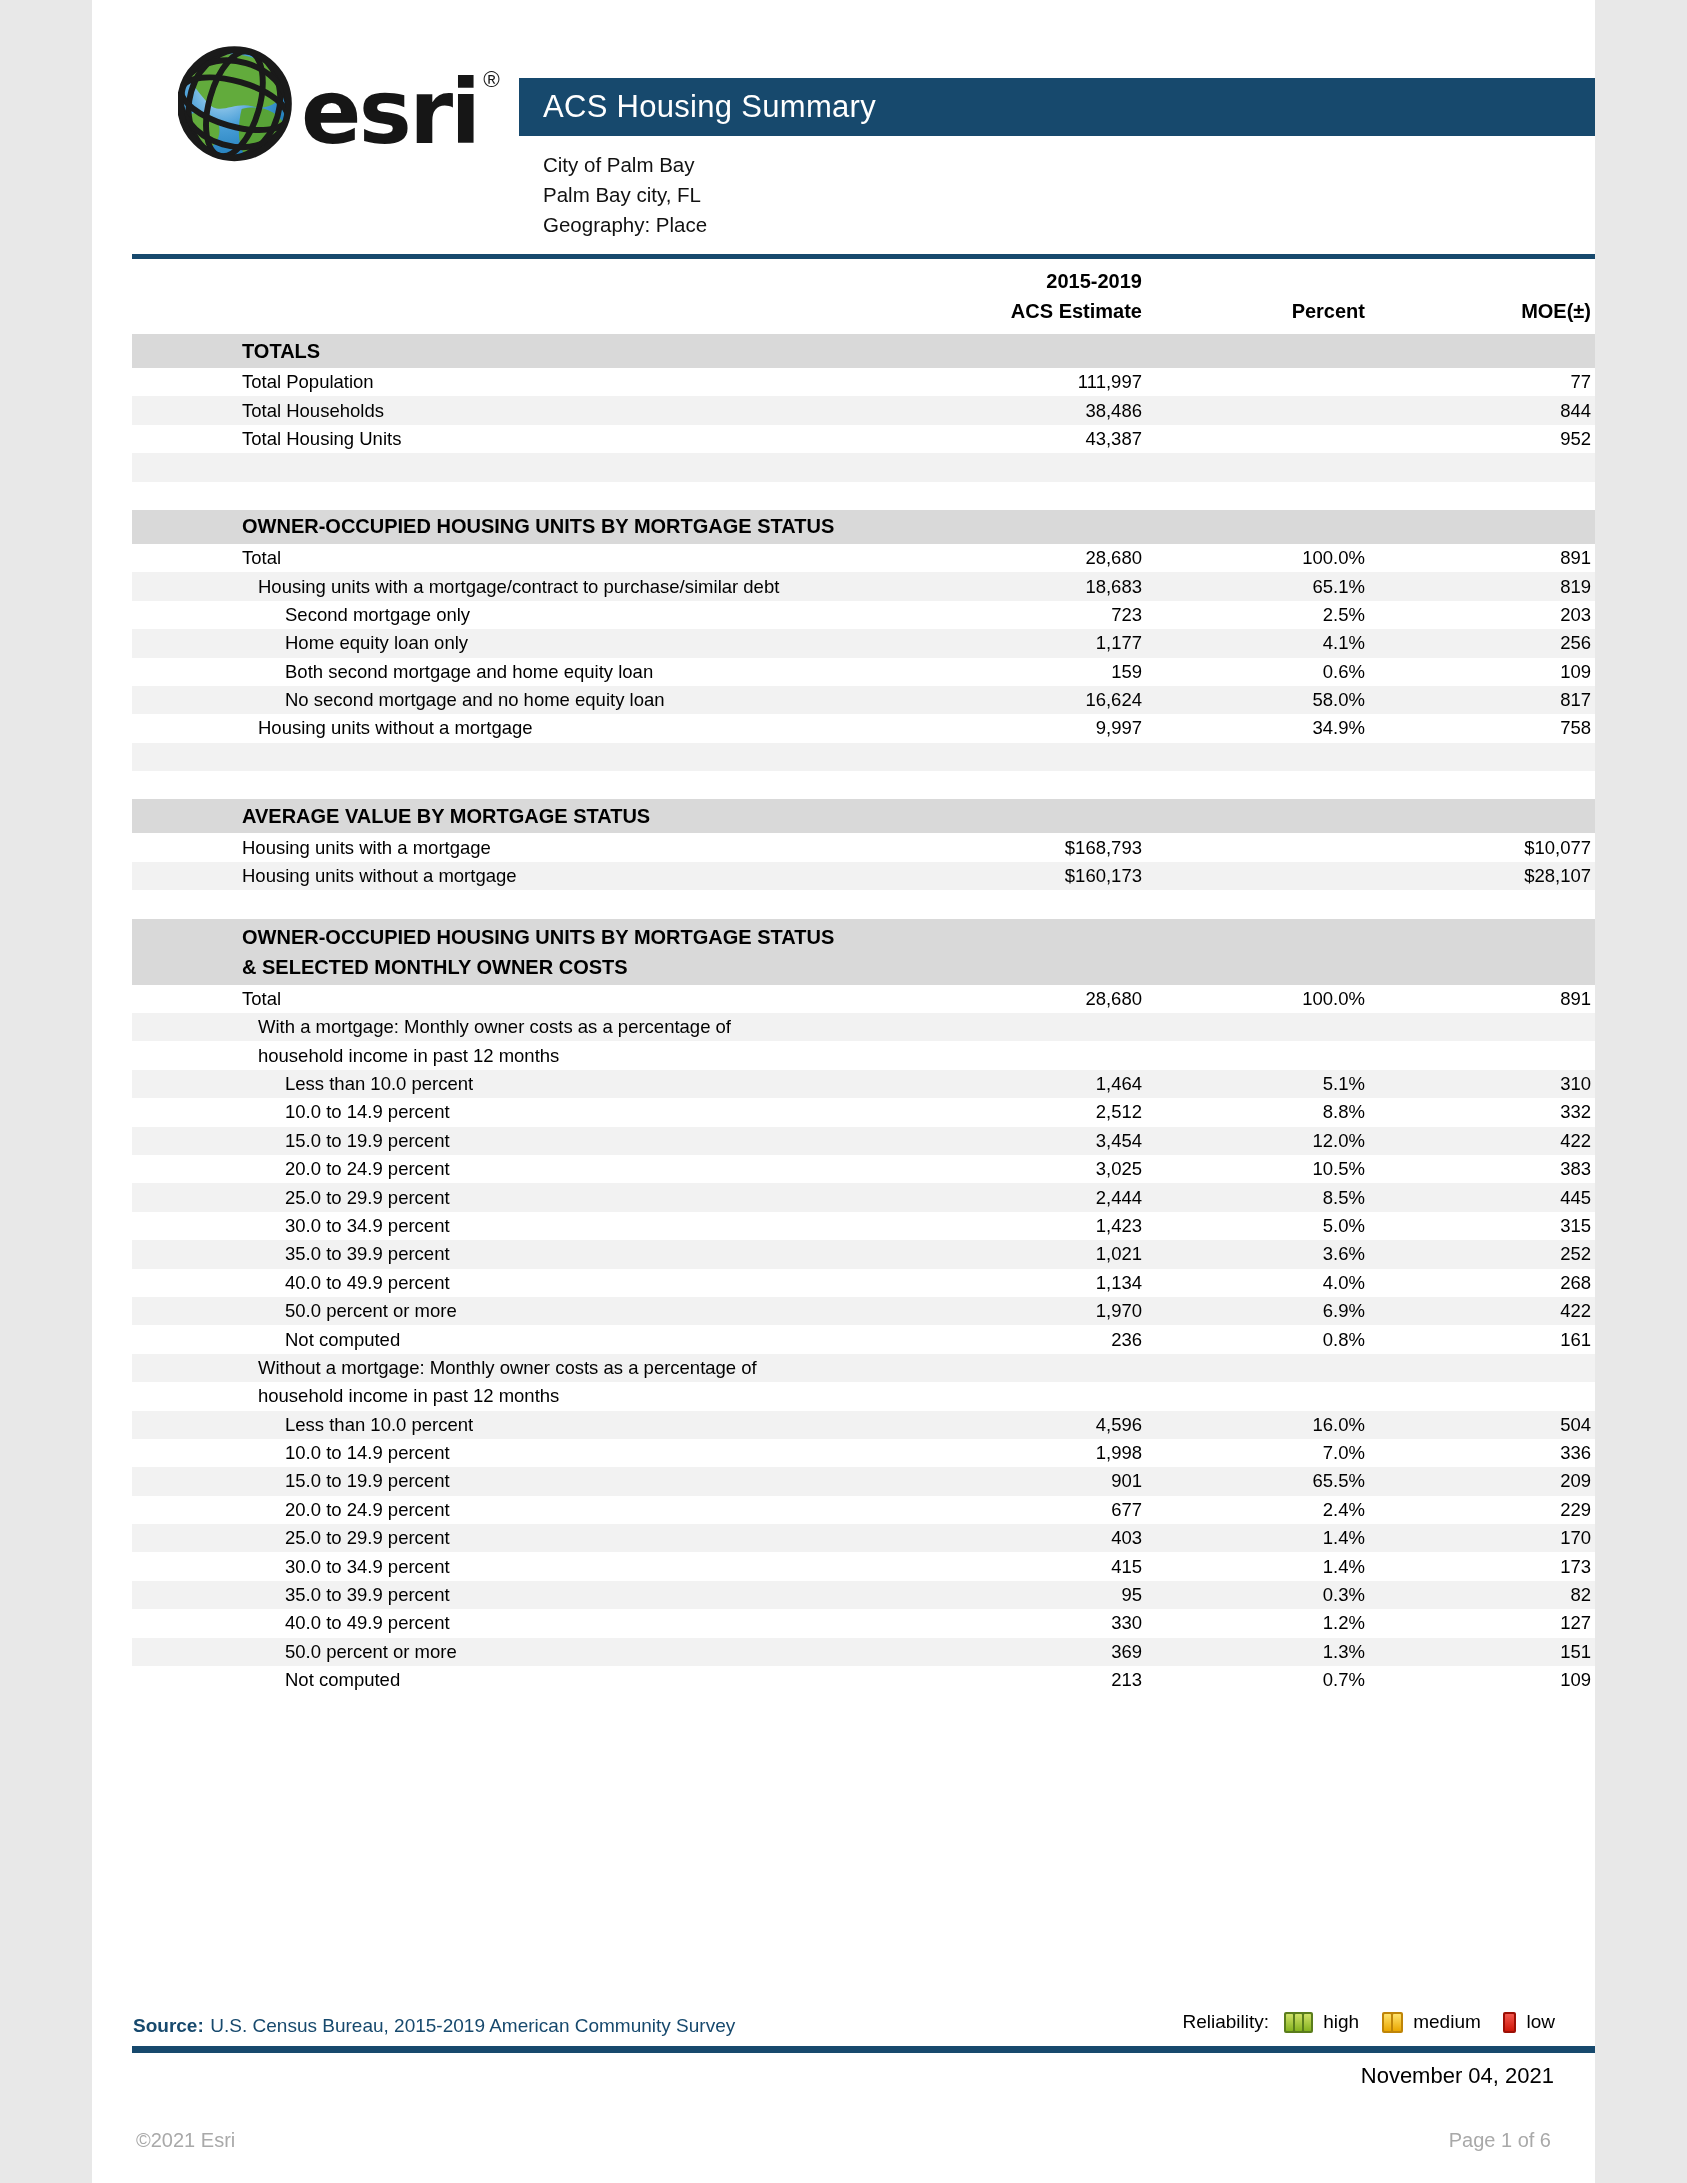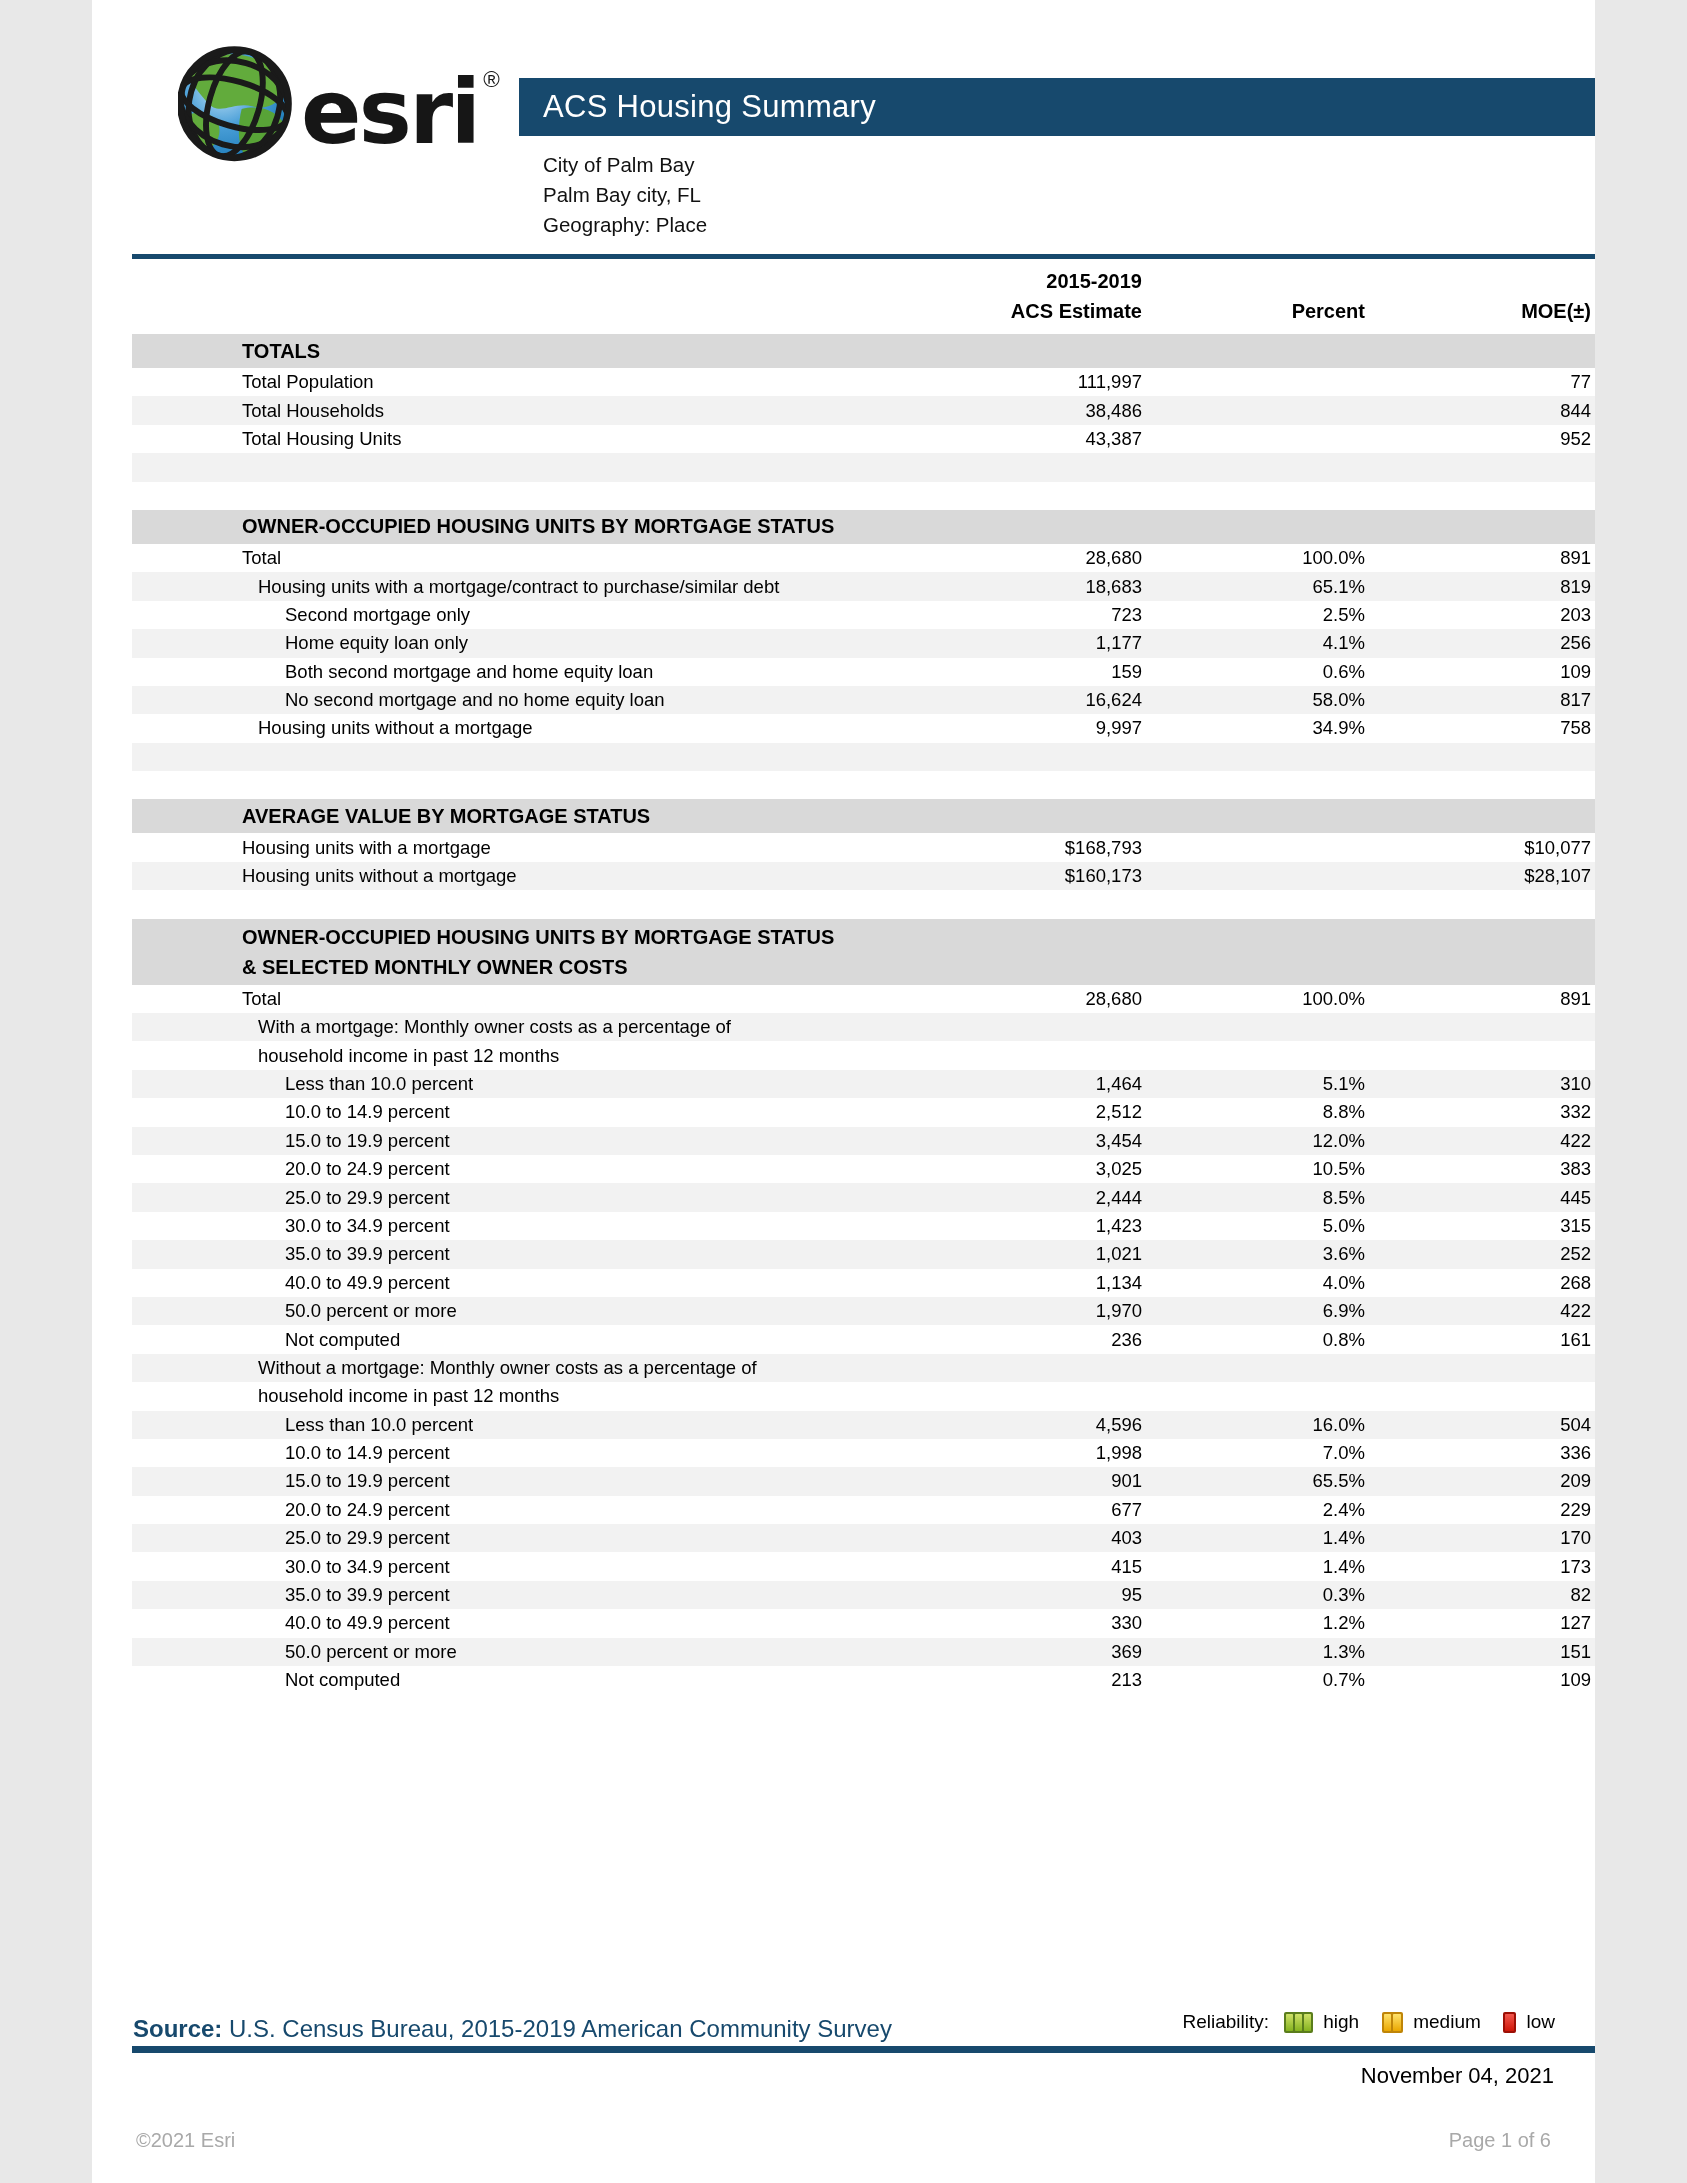--- a/index.html
+++ b/index.html
@@ -44,21 +44,21 @@
   .rel { border-radius:2px; display:flex; gap:2px; padding:2px; box-sizing:border-box; height:21px; }
   .rel .bar { flex:1; border-radius:0.7px; }
   .rel.high   { width:29px; background:var(--reliability-high-border); }
   .rel.high .bar   { background:linear-gradient(#cfe168,#84b21e); }
   .rel.medium { width:21px; background:var(--reliability-medium-border); }
   .rel.medium .bar { background:linear-gradient(#ffe26b,#eaa700); }
   .rel.low    { width:12.6px; background:var(--reliability-low-border); }
   .rel.low .bar    { background:linear-gradient(#f2564c,#cf1608); }
 
   
-  .source { position:absolute; left:41px; top:2015px; font-size:24px; color:var(--navy); }
+  .source { position:absolute; left:41px; top:2015px; font-size:19px; color:var(--navy); }
   .source .src-label { font-weight:bold; margin-right:6.6px; }
   .legend { position:absolute; right:40px; top:2011px; display:flex; align-items:center; font-size:19px; }
   .legend .leg-label { margin-right:14.6px; }
   .legend .leg-item { display:flex; align-items:center; margin-right:22.5px; }
   .legend .leg-item:last-child { margin-right:0; }
   .legend .leg-item .rel { margin-right:10.6px; }
   .footer-rule { position:absolute; left:40px; top:2046px; width:1608px; height:7.3px; background:var(--navy); }
   .date { position:absolute; right:41px; top:2063px; font-size:22px; }
   .copyright { position:absolute; left:44px; top:2129px; font-size:20px; color:var(--footer-muted); }
   .pagenum { position:absolute; right:44px; top:2129px; font-size:20px; color:var(--footer-muted); }

